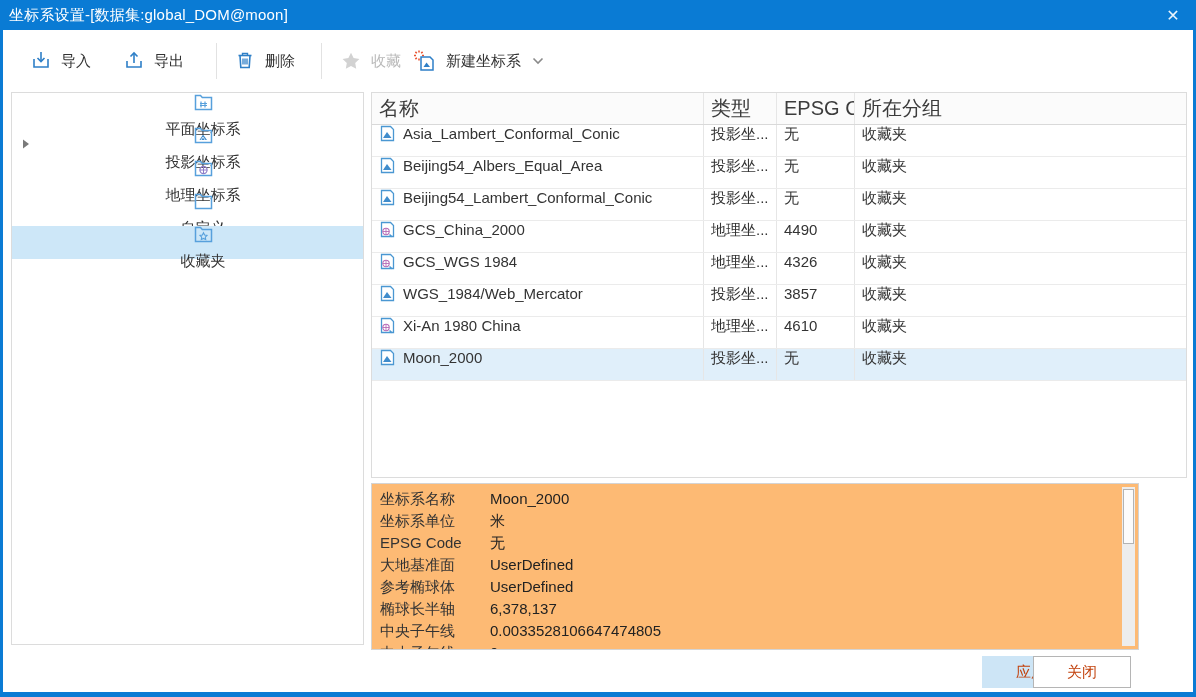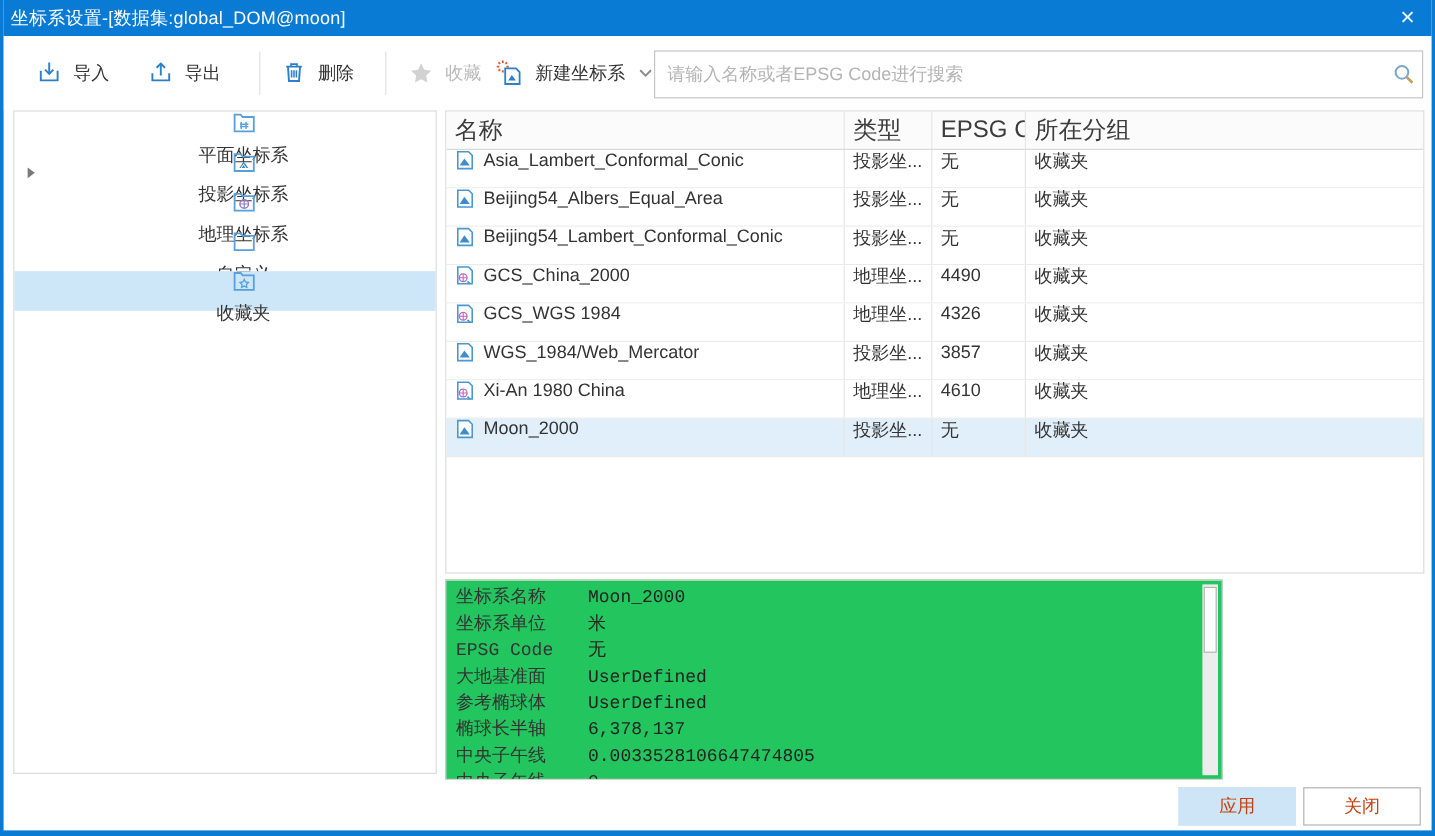--- a/index.html
+++ b/index.html
@@ -68,36 +68,36 @@
   .cell { padding:0 7px; overflow:hidden; white-space:nowrap; display:flex; align-items:flex-start; border-right:1px solid #e6e6e6; height:100%; }
   .c-name { width:332px; gap:7px; }
   .c-type { width:73px; }
   .c-epsg { width:78px; }
   .c-group { flex:1; border-right:none; }
   .trow .cell { font-size:15px; color:#333; }
   .rowicon { flex:0 0 17px; display:flex; }
 
   
   .details {
-    position:absolute; left:368px; top:483px; width:648px; height:167px;
-    background:#22c55e; border:1px solid #d4d4d4; overflow:hidden; padding:4px 0 0 8px;font-family:Liberation Mono, monospace;
+    position:absolute; left:368px; top:483px; width:768px; height:167px;
+    background:#fdba74; border:1px solid #d4d4d4; overflow:hidden; padding:4px 0 0 8px;
   }
   .drow { display:flex; height:22px; line-height:22px; font-size:15px; }
   .drow .dlabel { width:110px; color:#333; }
   .drow .dvalue { color:#222; }
   .vscroll { position:absolute; right:3px; top:3px; bottom:3px; width:13px; background:#ededed; }
   .vthumb { position:absolute; left:1px; top:2px; width:11px; height:55px; background:#fcfcfc; border:1px solid #b3b3b3; }
 
   
   .btn {
     position:absolute; top:656px; width:98px; height:32px; font-size:15px; color:#c2410c;
     display:flex; align-items:center; justify-content:center; cursor:pointer; font-family:inherit;
   }
   .btn-apply { left:979px; background:#cde5f6; border:1px solid #cde5f6; }
-  .btn-close { left:1083px; background:#fff; border:1px solid #b5b5b5; }
+  .btn-close { left:1030px; background:#fff; border:1px solid #b5b5b5; }
 
   svg { display:block; }
 </style>
 </head>
 <body>
 
 <div class="window">
 
   <div class="titlebar">
     <span class="title">坐标系设置-[数据集:global_DOM@moon]</span>
@@ -161,29 +161,20 @@
         </svg>
       </span>
       <span>新建坐标系</span>
       <span class="chev">
         <svg width="12" height="8" viewBox="0 0 12 8">
             <path d="M1.5 1.5L6 6l4.5-4.5" fill="none" stroke="#8a8a8a" stroke-width="1.6"></path>
           </svg>
       </span>
     </div>
 
-    <div class="searchbox">
-      <input type="text" placeholder="请输入名称或者EPSG Code进行搜索" style="">
-      <span class="mag">
-        <svg width="20" height="20" viewBox="0 0 20 20">
-            <circle cx="8.3" cy="8.3" r="5.3" fill="none" stroke="#7da7c9" stroke-width="1.7"></circle>
-            <path d="M12.4 12.4l4.6 4.6" stroke="#c2a25e" stroke-width="2.2"></path>
-          </svg>
-      </span>
-    </div>
   </div>
 
   <div class="sidebar">
 
     <div class="tree-item">
       <span>
         <svg width="19" height="17" viewBox="0 0 19 17">
             <path d="M1.5 3.5V1.5h5l1.8 2h9.2v12H1.5z" fill="none" stroke="#57a0dc" stroke-width="1.5"></path>
             <path d="M7 7.5v6M11 7.5v6M6 9.5h7M6 11.5h7" stroke="#57a0dc" stroke-width="1.2"></path>
           </svg>

